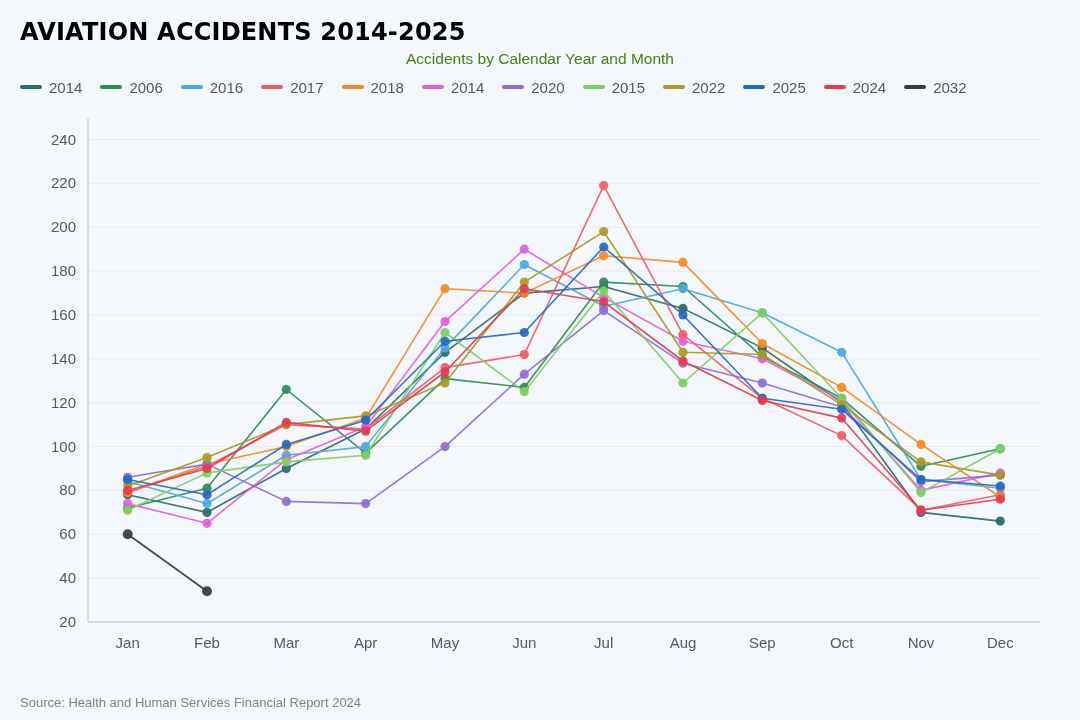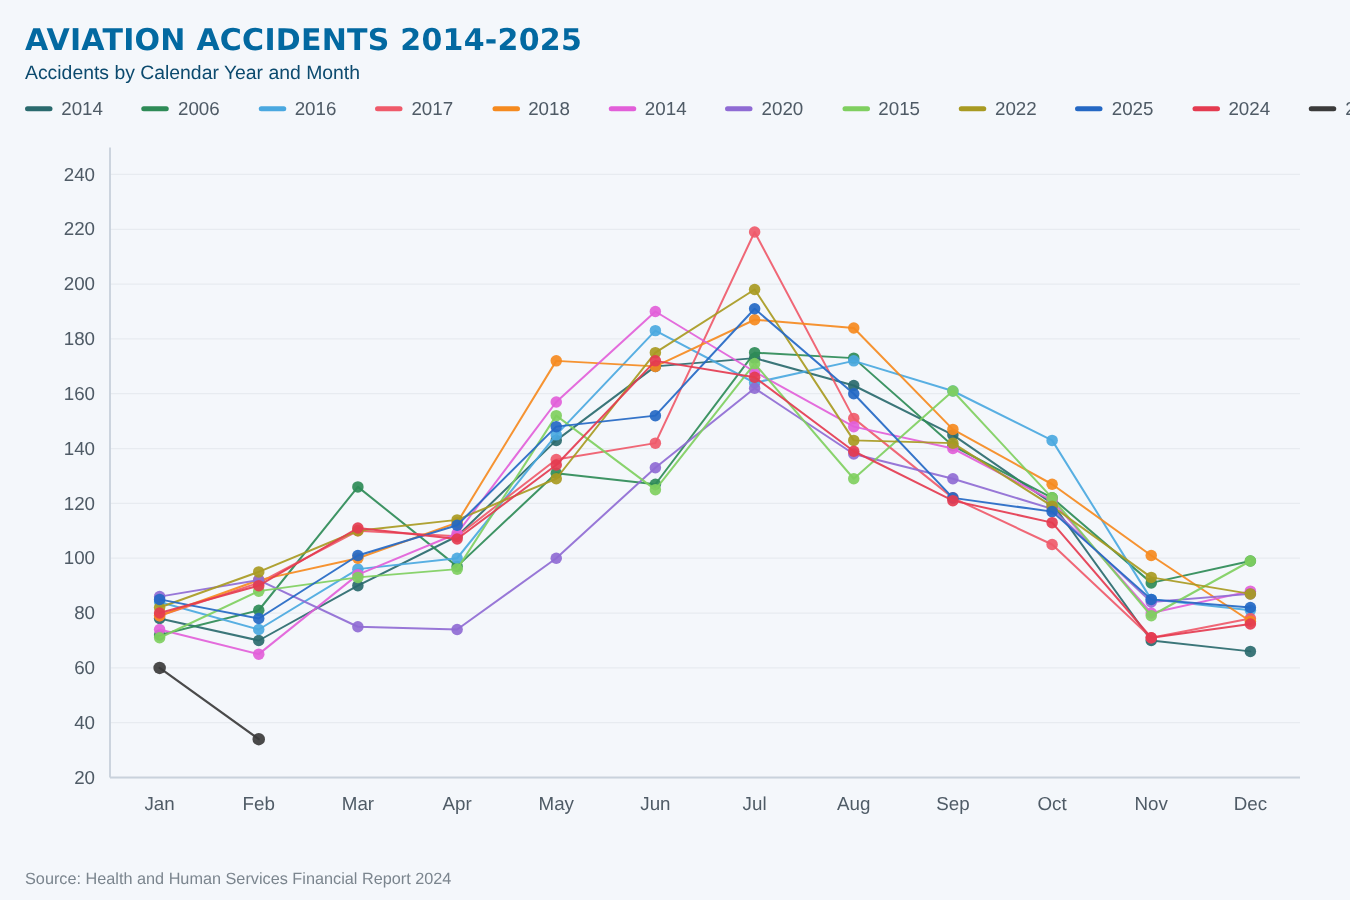--- a/index.html
+++ b/index.html
@@ -17,35 +17,36 @@
   .page {
     position: relative;
     width: 1080px;
     height: 720px;
     box-sizing: border-box;
     padding: 18px 20px 0 20px;
   }
   .chart-title {
     font-size: 24px;
     font-weight: bold;
-    color: #0369a1;
+    color: #000000;
     letter-spacing: 0.2px;
     margin: 0 0 4px 0;
     font-family: "DejaVu Sans", sans-serif;
   }
   .chart-subtitle {
     font-size: 15.5px;
-    color: #0c4a6e;
+    color: #4d7c0f;
     margin: 0 0 8px 0;
     font-weight: normal;
+    text-align: center;
   }
   .legend {
     display: flex;
     flex-wrap: nowrap;
-    gap: 17px;
+    gap: 4px;
     margin: 0 0 6px 0;
     height: 22px;
   }
   .legend-item {
     display: flex;
     align-items: center;
     margin-right: 14px;
     white-space: nowrap;
   }
   .legend-swatch {

